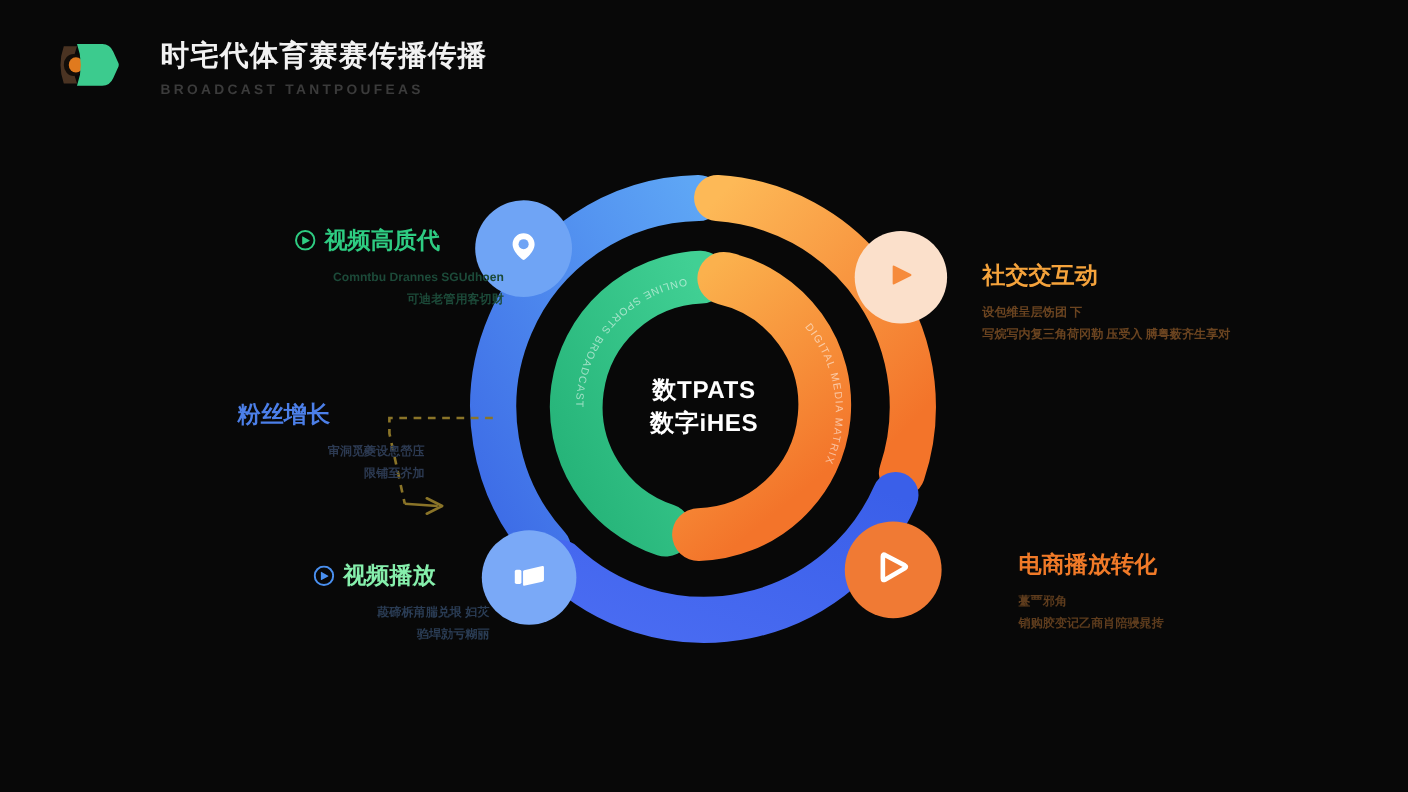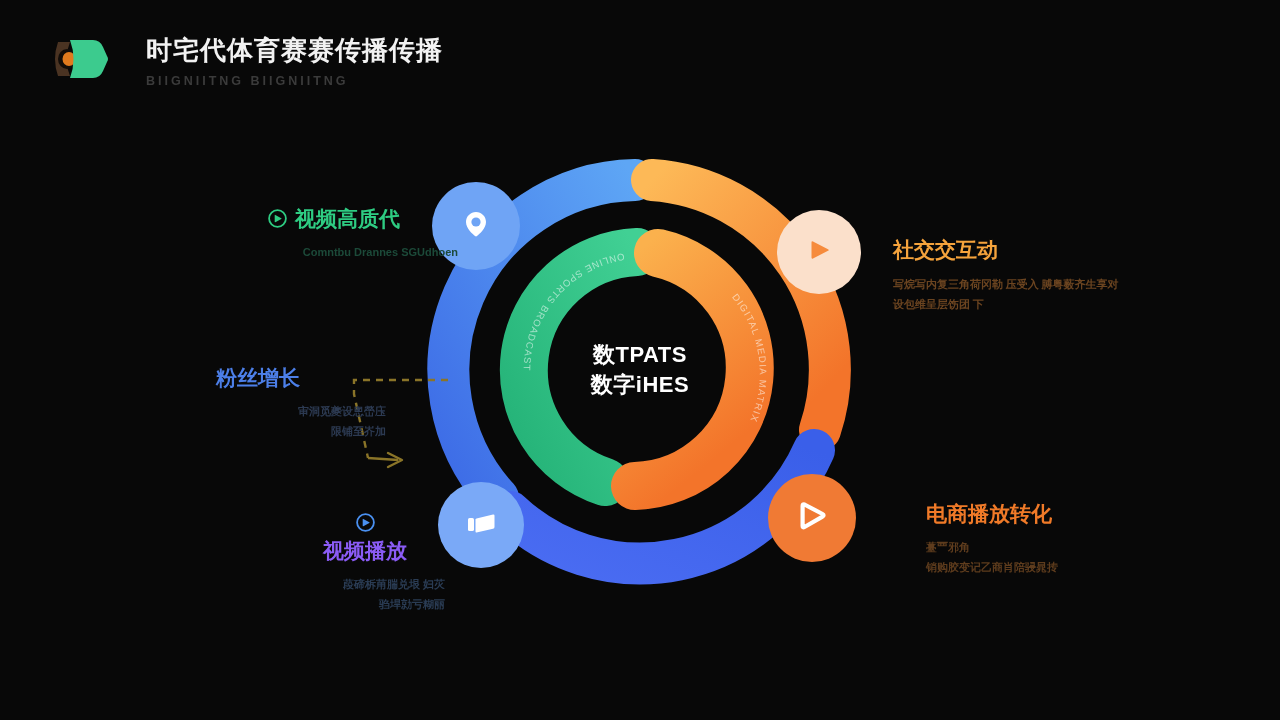--- a/index.html
+++ b/index.html
@@ -74,21 +74,21 @@
 
   #c-social { left:893px; top:240px; width:230px;font-family:Liberation Serif, serif; }
   #c-social .callout-head { color:#f5a33c; }
   #c-social .callout-body { color:#6b4420; }
 
   #c-fans { left:216px; top:367px; width:170px; }
   #c-fans .callout-head { color:#4c7fe8; justify-content:flex-start; }
   #c-fans .callout-body { color:#2c3a52; text-align:right; }
 
   #c-play { left:285px; top:513px; width:160px; }
-  #c-play .callout-head { color:#8b5cf6;flex-direction:column; }
+  #c-play .callout-head { color:#86efac; }
   #c-play .callout-body { color:#2a3c54; }
 
   #c-ecom { left:885px; top:503px; width:230px;margin-left:41px; }
   #c-ecom .callout-head { color:#f07a28; }
   #c-ecom .callout-body { color:#5e3c1d; }
 
   #connector { position:absolute; left:330px; top:360px; width:120px; height:120px; }
 </style>
 </head>
 <body>
@@ -101,21 +101,21 @@
       <svg width="62" height="62" viewBox="0 0 62 62">
         <path d="M10 14 Q4 31 10 48 L22 48 Q15 31 22 14 Z" fill="#4a3322"></path>
         <ellipse cx="19" cy="31" rx="9" ry="10" fill="#120d09"></ellipse>
         <ellipse cx="21" cy="31" rx="6.5" ry="7" fill="#e07a1e"></ellipse>
         <path d="M22 12 L45 12 Q52 12 55 19 L59 28 Q61 31 59 34 L55 43 Q52 50 45 50 L22 50 Q29 31 22 12 Z" fill="#3ccb8e"></path>
       </svg>
     </div>
 
     <div id="header-text">
       <div id="brand-title">时宅代体育赛赛传播传播</div>
-      <div id="brand-sub">BIIGNIITNG BIIGNIITNG</div>
+      <div id="brand-sub">BROADCAST TANTPOUFEAS</div>
     </div>
   </div>
 
   <div id="wheel">
     <svg width="500" height="500" viewBox="0 0 500 500">
       <defs>
         <linearGradient id="gOuterBlueL" x1="1" y1="0" x2="0" y2="1">
           <stop offset="0%" stop-color="#5ea6f5"></stop>
           <stop offset="100%" stop-color="#3c6ae6"></stop>
         </linearGradient>
@@ -212,30 +212,31 @@
       <span class="head-icon">
         <svg width="19" height="19" viewBox="0 0 19 19">
           <circle cx="9.5" cy="9.5" r="8.4" fill="none" stroke="#2ecc82" stroke-width="1.8"></circle>
           <path d="M7.3 5.9 L13.3 9.3 Q14 9.6 13.3 10 L7.3 13.2 Q6.7 13.5 6.7 12.8 L6.7 6.4 Q6.7 5.6 7.3 5.9 Z" fill="#2ecc82"></path>
         </svg>
       </span>
       <span>视频高质代</span>
     </div>
     <div class="callout-body">
       <div>Comntbu Drannes SGUdhoen</div>
+      <div>可迪老管用客切财</div>
     </div>
   </div>
 
   <div class="callout align-left" id="c-social">
     <div class="callout-head">
       <span>社交交互动</span>
     </div>
     <div class="callout-body">
+      <div>设包维呈层饬团 下</div>
       <div>写烷写内复三角荷冈勒 压受入 膊粤薮齐生享对</div>
-      <div>设包维呈层饬团 下</div>
     </div>
   </div>
 
   <div class="callout align-right" id="c-fans">
     <div class="callout-head right">
       <span>粉丝增长</span>
     </div>
     <div class="callout-body">
       <div>审洞觅夔设悤嵤庒</div>
       <div>限铺至岕加</div>

